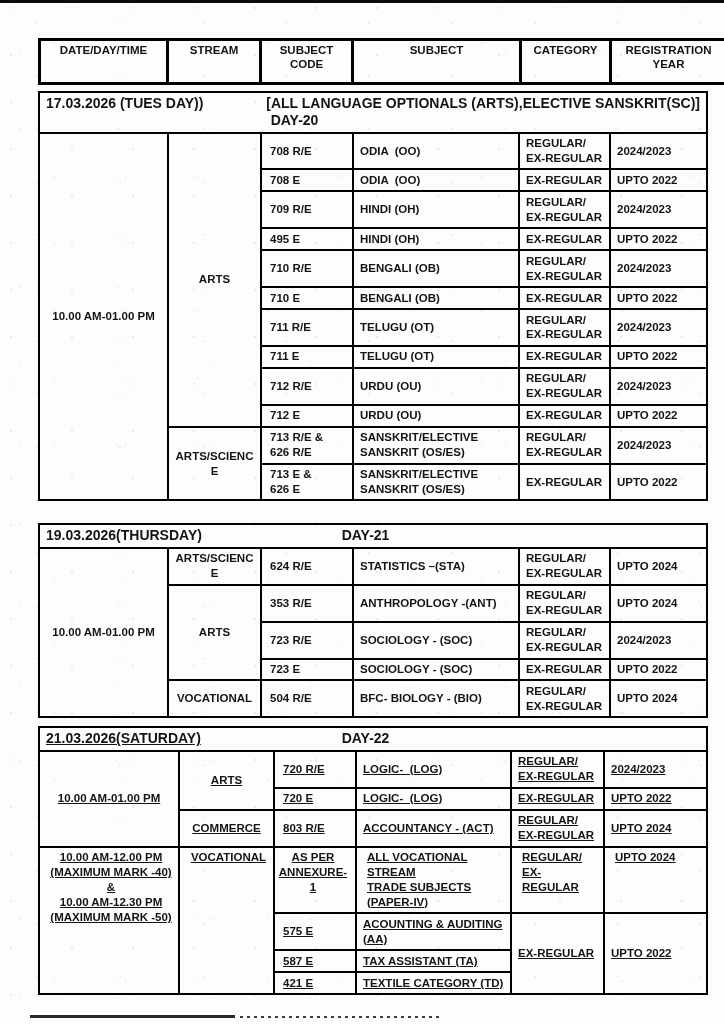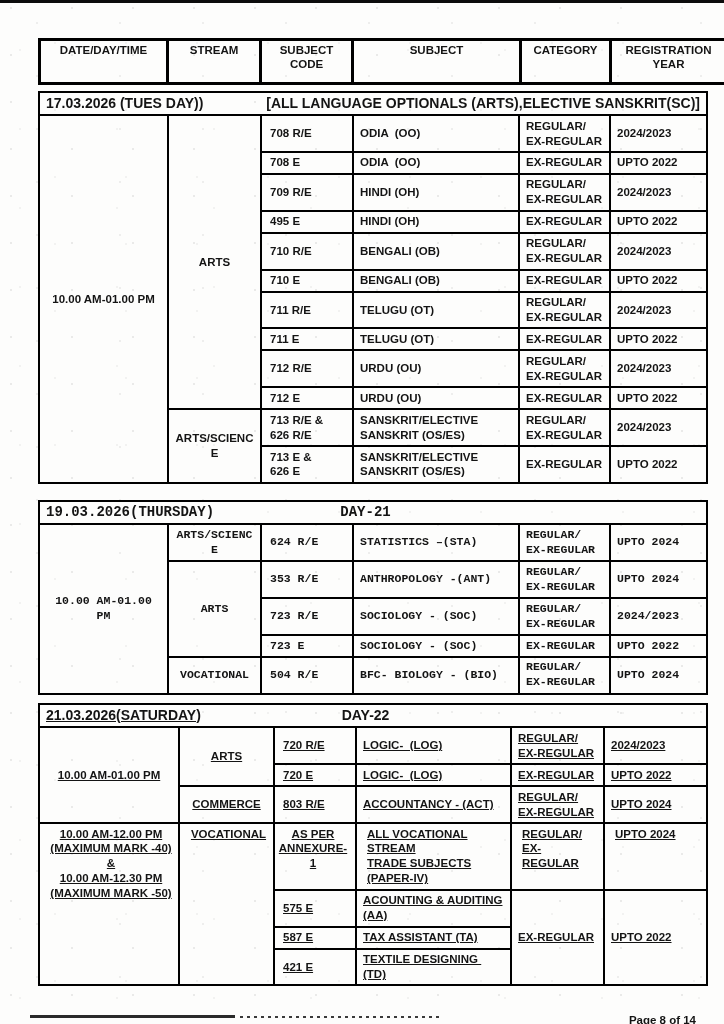--- a/index.html
+++ b/index.html
@@ -24,21 +24,21 @@
   table{border-collapse:collapse;table-layout:fixed;width:690px;}
   .head-table th{
     border:3px solid #000;font-size:11.5px;line-height:1.2;
     padding:3px 2px 10px 2px;vertical-align:top;text-align:center;
   }
   .head-table .c0{width:128px}.head-table .c1{width:93px}.head-table .c2{width:92px}
   .head-table .c3{width:168px}.head-table .c4{width:90px}
 
   .section{border:2.5px solid #000;background:transparent;}
   .sec-0{margin-top:6px;}
-  .sec-1{margin-top:16px;font-family:Liberation Mono, monospace;}
+  .sec-1{margin-top:22px;}
   .sec-2{margin-top:8px;text-decoration:underline;}
 
   .band{position:relative;border-bottom:2px solid #000;padding:2px 6px 2px 6px;font-size:14px;line-height:1.25;}
   .band .line1{display:flex;justify-content:space-between;}
   .band .day{text-align:center;}
   .band.two .day{width:76%;}
   .band.single{min-height:16px;}
   .band.single .day{position:absolute;left:0;right:15px;top:2px;}
 
   .grid{width:100%;border:hidden;font-size:11.5px;line-height:1.3;}
@@ -91,20 +91,21 @@
     </tbody>
   </table>
 
   <div id="sections-root">
       <div class="section sec-0">
         <div class="band two">
           <div class="line1">
             <span class="date">17.03.2026 (TUES DAY))</span>
             <span class="note">[ALL LANGUAGE OPTIONALS (ARTS),ELECTIVE SANSKRIT(SC)]</span>
           </div>
+          <div class="day">DAY-20</div>
         </div>
         <table class="grid">
           <colgroup>
             <col class="c0">
             <col class="c1">
             <col class="c2">
             <col class="c3">
             <col class="c4">
             <col class="c5">
           </colgroup>
@@ -318,21 +319,21 @@
 (AA)</td>
               <td class="category" rowspan="3">EX-REGULAR</td>
               <td class="year" rowspan="3">UPTO 2022</td>
             </tr>
             <tr>
               <td class="code">587 E</td>
               <td class="subject">TAX ASSISTANT (TA)</td>
             </tr>
             <tr>
               <td class="code">421 E</td>
-              <td class="subject">TEXTILE DESIGNING (TD)</td>
+              <td class="subject">TEXTILE CATEGORY (TD)</td>
             </tr>
           </tbody>
         </table>
       </div>
     </div>
 
   <div class="footer">Page 8 of 14</div>
 </div>
 
 <div class="artifact artifact-bottom"></div>

